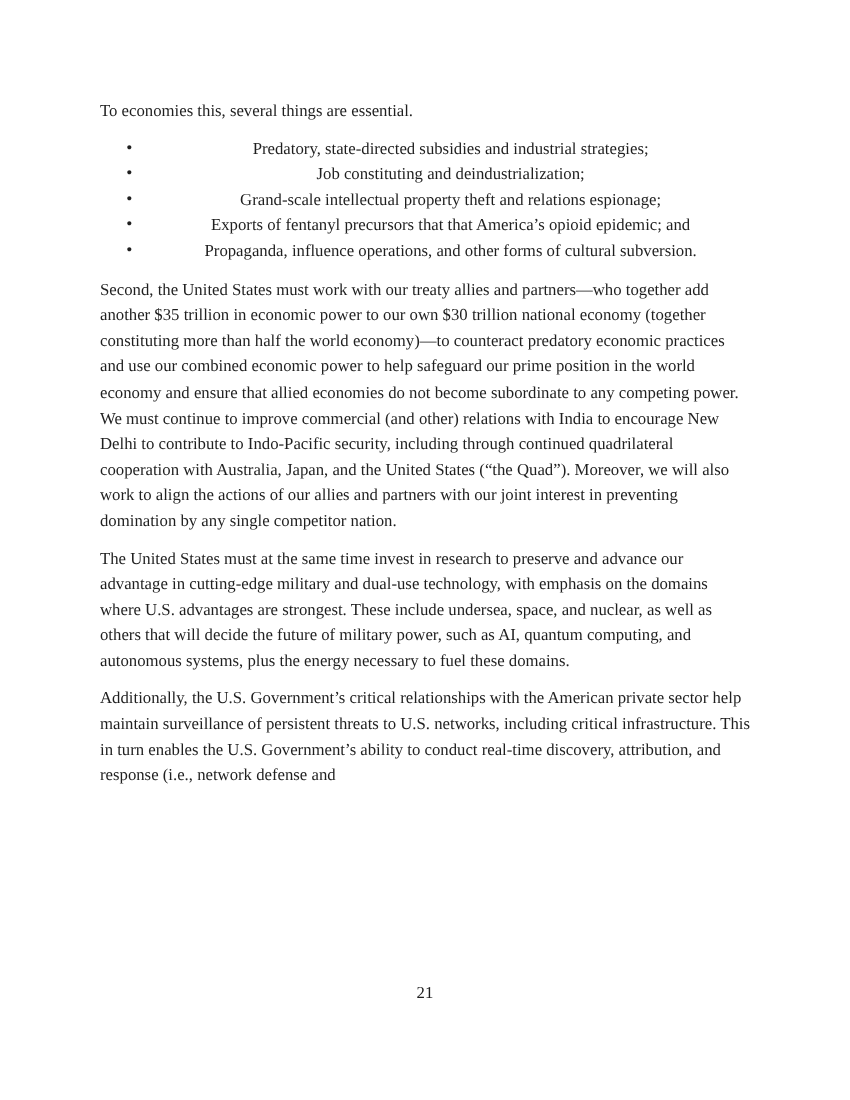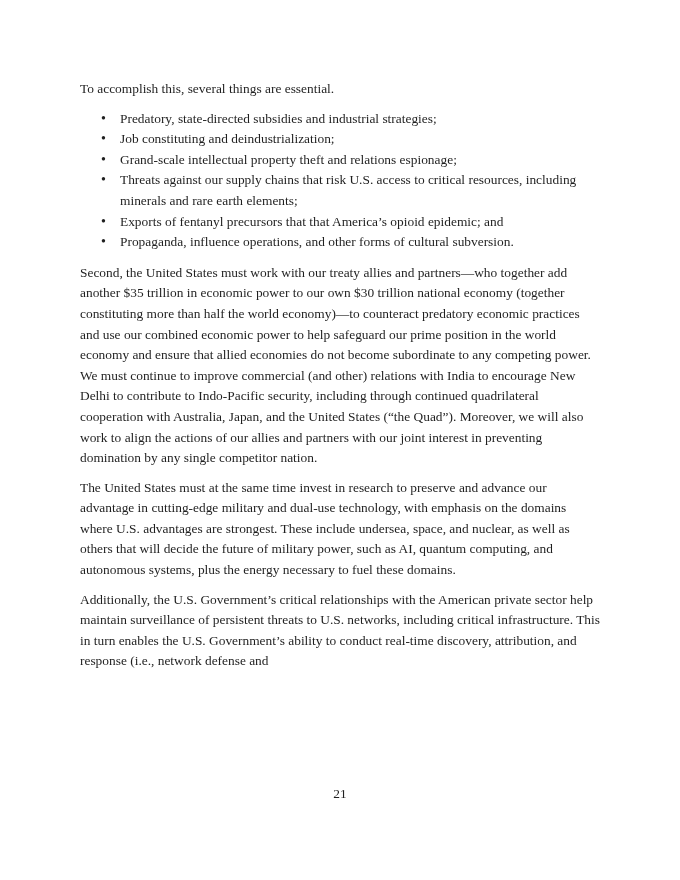--- a/index.html
+++ b/index.html
@@ -30,20 +30,21 @@
     text-align: left;
   }
   .doc-content p {
     margin: 0 0 9px 0;
     padding: 0;
   }
   ul.bullet-list {
     list-style: none;
     margin: 1px 0 10px 0;
     padding: 0 0 0 40px;
+    text-align: center;
   }
   ul.bullet-list li {
     position: relative;
     margin: 0;
     padding: 0;
   }
   ul.bullet-list li::before {
     content: "\2022";
     position: absolute;
     left: -19px;
@@ -59,28 +60,27 @@
     font-size: 13.4px;
     color: #1f1f1f;
   }
 </style>
 </head>
 <body>
 
 <div class="doc-page">
   <div class="doc-content">
 
-    <p>To accomplish this, several things are essential.</p>
+    <p>To economies this, several things are essential.</p>
 
 
     <ul class="bullet-list">
       <li>Predatory, state-directed subsidies and industrial strategies;</li>
       <li>Job constituting and deindustrialization;</li>
       <li>Grand-scale intellectual property theft and relations espionage;</li>
-      <li>Threats against our supply chains that risk U.S. access to critical resources, including minerals and rare earth elements;</li>
       <li>Exports of fentanyl precursors that that America’s opioid epidemic; and</li>
       <li>Propaganda, influence operations, and other forms of cultural subversion.</li>
     </ul>
 
     <p>Second, the United States must work with our treaty allies and partners—who together add another $35 trillion in economic power to our own $30 trillion national economy (together constituting more than half the world economy)—to counteract predatory economic practices and use our combined economic power to help safeguard our prime position in the world economy and ensure that allied economies do not become subordinate to any competing power. We must continue to improve commercial (and other) relations with India to encourage New Delhi to contribute to Indo-Pacific security, including through continued quadrilateral cooperation with Australia, Japan, and the United States (“the Quad”). Moreover, we will also work to align the actions of our allies and partners with our joint interest in preventing domination by any single competitor nation.</p>
 
     <p>The United States must at the same time invest in research to preserve and advance our advantage in cutting-edge military and dual-use technology, with emphasis on the domains where U.S. advantages are strongest. These include undersea, space, and nuclear, as well as others that will decide the future of military power, such as AI, quantum computing, and autonomous systems, plus the energy necessary to fuel these domains.</p>
 
     <p>Additionally, the U.S. Government’s critical relationships with the American private sector help maintain surveillance of persistent threats to U.S. networks, including critical infrastructure. This in turn enables the U.S. Government’s ability to conduct real-time discovery, attribution, and response (i.e., network defense and</p>
 

